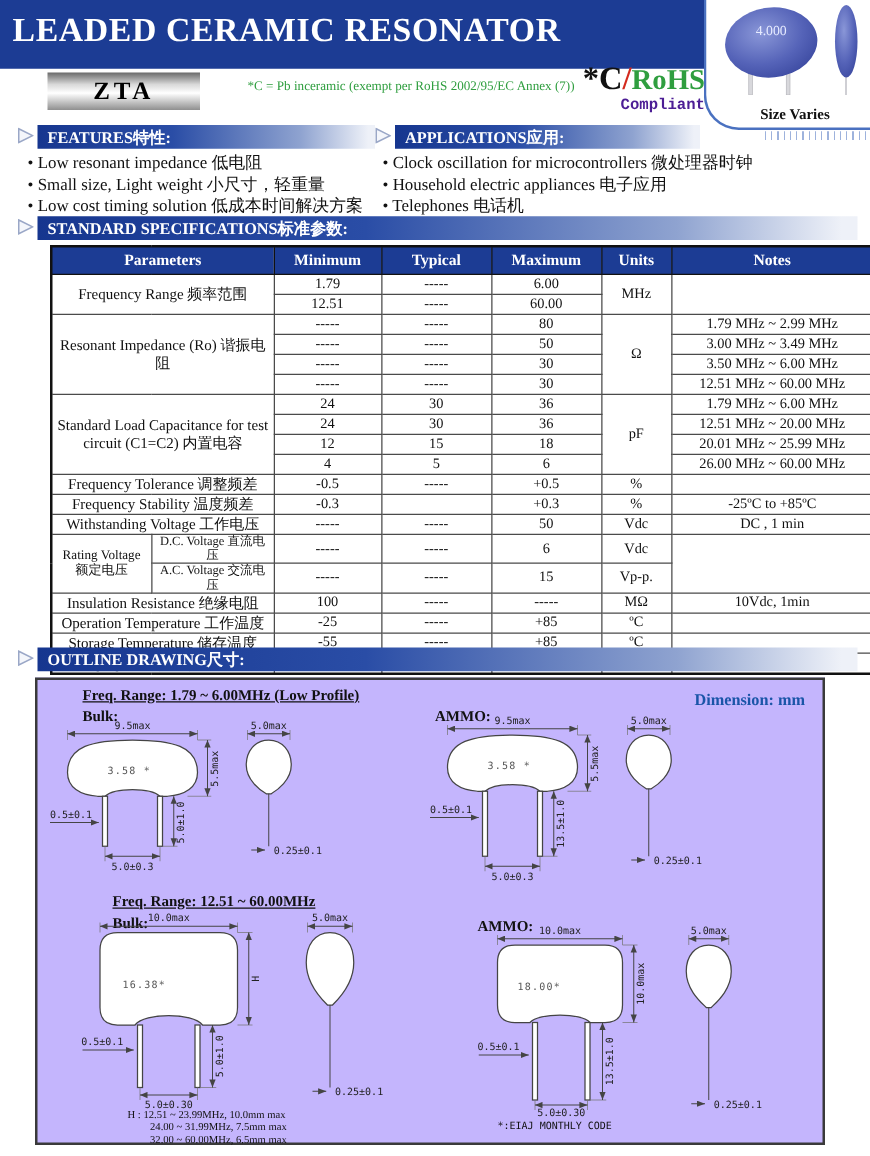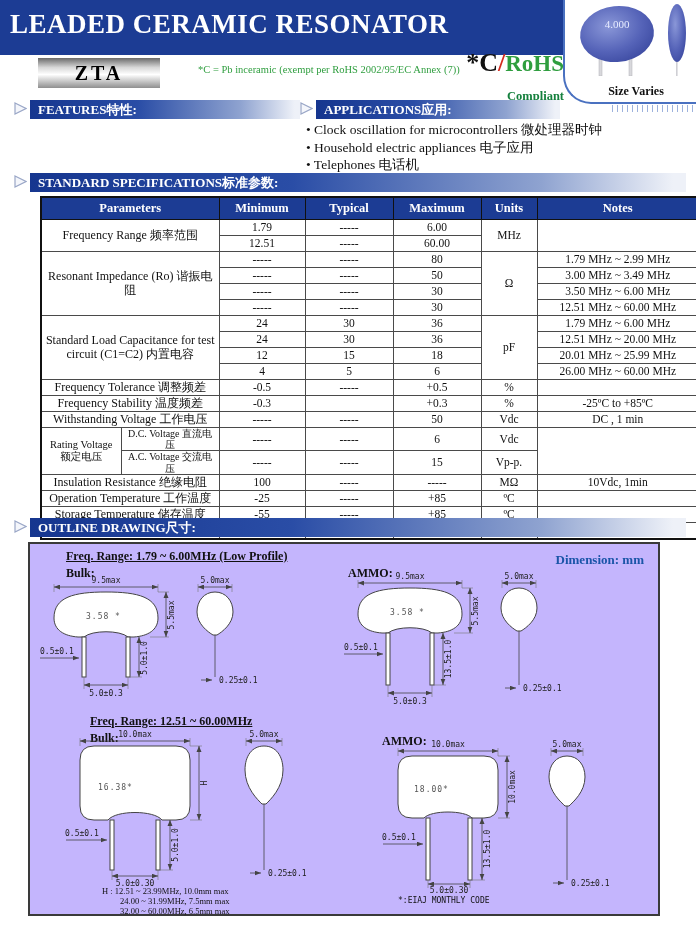--- a/index.html
+++ b/index.html
@@ -10,21 +10,21 @@
   .topbar{position:absolute;left:0;top:0;width:696px;height:55px;background:#1c3c94;}
   .title{position:absolute;left:10px;top:9px;color:#fff;font-weight:bold;font-size:27px;letter-spacing:.5px;}
   .zta{position:absolute;left:38px;top:58px;width:122px;height:30px;text-align:center;line-height:30px;
        font-size:20px;font-weight:bold;letter-spacing:3px;color:#000;
        background:linear-gradient(180deg,#6a6a6a 0%,#d9d9d9 32%,#ffffff 55%,#8f8f8f 100%);}
   .pbnote{position:absolute;left:198px;top:64px;font-size:10.5px;color:#2f9e3f;}
   .rohs{position:absolute;left:452px;top:50px;width:112px;text-align:right;line-height:1;}
   .rohs .c{font-size:26px;font-weight:bold;color:#111;}
   .rohs .sl{font-size:26px;font-weight:bold;color:#d42a1e;}
   .rohs .r{font-size:23px;font-weight:bold;color:#2f9e3f;margin-top:41px;}
-  .rohs .comp{display:block;font-size:12.5px;font-weight:bold;color:#15803d;margin-top:14px;}
+  .rohs .comp{display:block;font-size:12.5px;font-weight:bold;color:#4c1d95;margin-top:2px;font-family:Liberation Mono, monospace;}
 
   
   .photobox{position:absolute;left:563px;top:0;width:133px;height:104px;background:#fff;
             border-bottom-left-radius:28px;border-left:2px solid #4a71c0;border-bottom:2px solid #4a71c0;
             box-sizing:border-box;z-index:5;}
   .photobox .cap{position:absolute;left:17px;right:6px;bottom:3px;text-align:center;font-weight:bold;font-size:12px;}
   .ruler{position:absolute;left:612px;top:105px;width:84px;height:7px;z-index:4;
          background:repeating-linear-gradient(90deg,#9db2dc 0 1px,transparent 1px 5px);}
 
   
@@ -94,20 +94,25 @@
       <ellipse cx="112" cy="33" rx="9" ry="29" fill="url(#pg)"></ellipse>
     </svg>
     <div class="cap">Size Varies</div>
   </div>
   <div class="ruler"></div>
 
   <svg class="tri" style="left:14px;top:102px;">
       <polygon points="1,1 12,6.5 1,12" fill="#f4f6fb" stroke="#9aa7c7" stroke-width="1.2"></polygon>
     </svg>
   <div class="bar" style="left:30px;top:100px;width:270px;">FEATURES特性:</div>
+  <ul class="blist" style="left:22px;top:121px;width:290px;">
+    <li>Low resonant impedance 低电阻</li>
+    <li>Small size, Light weight 小尺寸，轻重量</li>
+    <li>Low cost timing solution 低成本时间解决方案</li>
+  </ul>
 
   <svg class="tri" style="left:300px;top:102px;">
       <polygon points="1,1 12,6.5 1,12" fill="#f4f6fb" stroke="#9aa7c7" stroke-width="1.2"></polygon>
     </svg>
   <div class="bar" style="left:316px;top:100px;width:244px;">APPLICATIONS应用:</div>
   <ul class="blist" style="left:306px;top:121px;width:340px;">
     <li>Clock oscillation  for microcontrollers 微处理器时钟</li>
     <li>Household electric appliances 电子应用</li>
     <li>Telephones 电话机</li>
   </ul>

